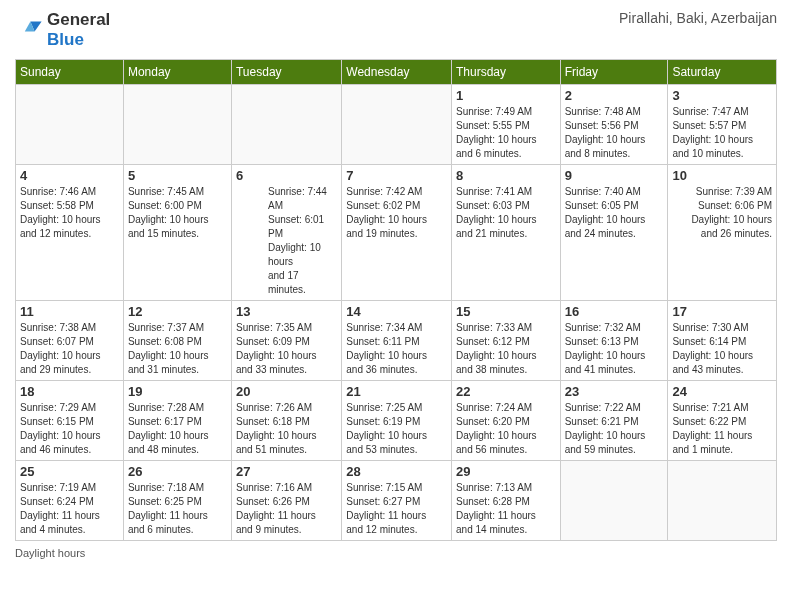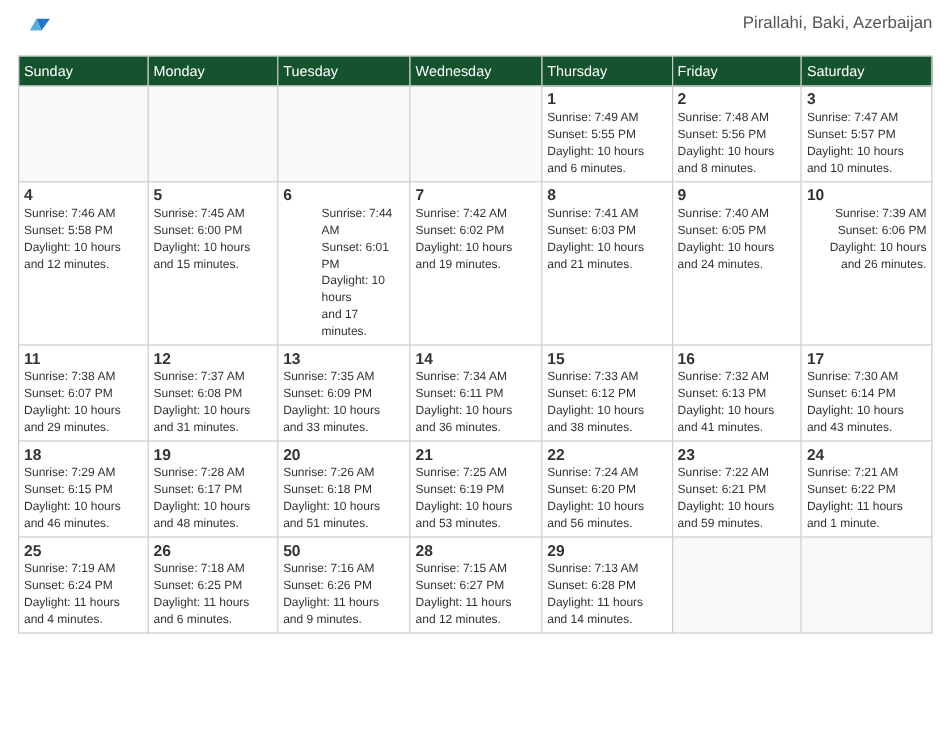--- a/index.html
+++ b/index.html
@@ -41,21 +41,21 @@
     .location {
       font-size: 14px;
       color: #555;
     }
     .calendar {
       width: 100%;
       border-collapse: collapse;
       font-size: 11px;
     }
     .calendar th {
-      background-color: #14532d;
+      background-color: #4d7c0f;
       color: #fff;
       padding: 5px 4px;
       text-align: left;
       font-size: 12px;
       font-weight: normal;
       border: 1px solid #ccc;
     }
     .calendar td {
       border: 1px solid #ccc;
       padding: 3px 4px;
@@ -87,20 +87,24 @@
 </head>
 <body>
 
 <div class="page">
   <div class="header">
     <div class="logo">
       <svg class="logo-icon" viewBox="0 0 40 40">
         <polygon points="22,8 38,8 28,22" fill="#2176c7"></polygon>
         <polygon points="22,8 28,22 14,22" fill="#5aabde"></polygon>
       </svg>
+      <div>
+        <div style="font-size:17px;font-weight:bold;color:#333;line-height:1.2;">General</div>
+        <div style="font-size:17px;font-weight:bold;color:#2176c7;line-height:1.2;">Blue</div>
+      </div>
     </div>
     <div class="title-section">
       <div class="location">Pirallahi, Baki, Azerbaijan</div>
     </div>
   </div>
 
   <table class="calendar">
     <thead>
       <tr>
       <th>Sunday</th>
@@ -302,21 +306,21 @@
 and 4 minutes.</div>
           </td>
           <td>
             <span class="day-number">26</span>
             <div class="day-info" style="white-space: pre-line;">Sunrise: 7:18 AM
 Sunset: 6:25 PM
 Daylight: 11 hours
 and 6 minutes.</div>
           </td>
           <td>
-            <span class="day-number">50</span>
+            <span class="day-number">27</span>
             <div class="day-info" style="white-space: pre-line;">Sunrise: 7:16 AM
 Sunset: 6:26 PM
 Daylight: 11 hours
 and 9 minutes.</div>
           </td>
           <td>
             <span class="day-number">28</span>
             <div class="day-info" style="white-space: pre-line;">Sunrise: 7:15 AM
 Sunset: 6:27 PM
 Daylight: 11 hours
@@ -328,13 +332,16 @@
 Sunset: 6:28 PM
 Daylight: 11 hours
 and 14 minutes.</div>
           </td>
           <td class="empty-cell"></td>
           <td class="empty-cell"></td>
         </tr>
       </tbody>
   </table>
 
+  <div class="footer">
+    <span>Daylight hours</span>
+  </div>
 </div>
 
 </body></html>

